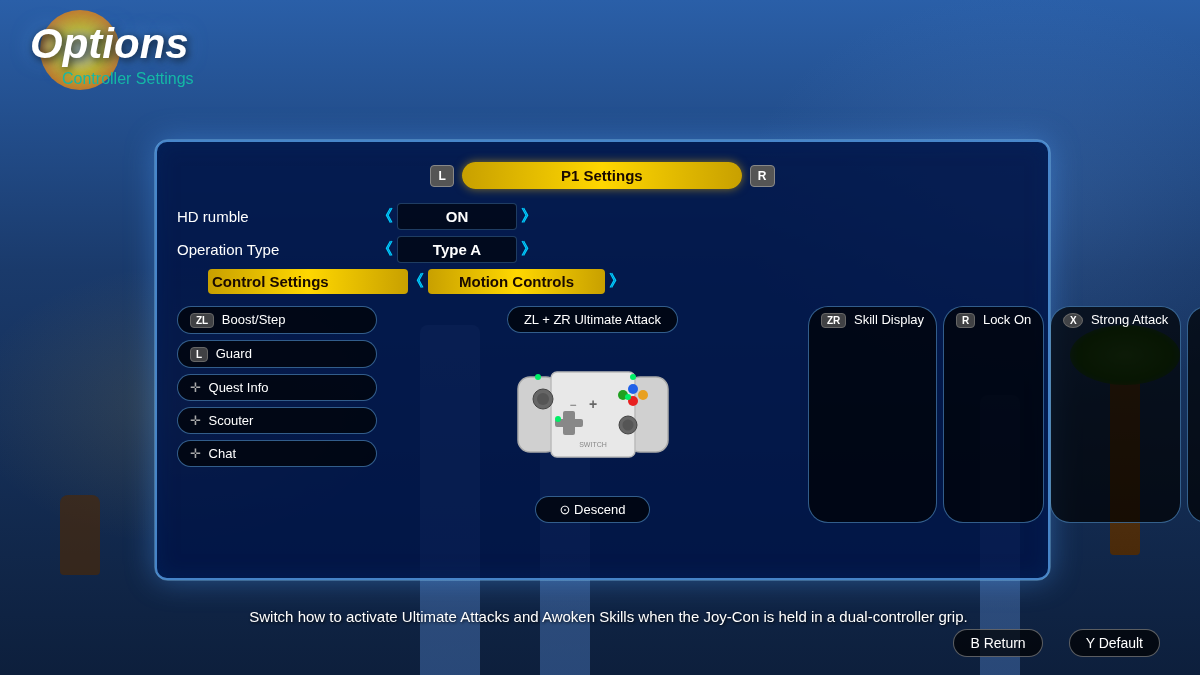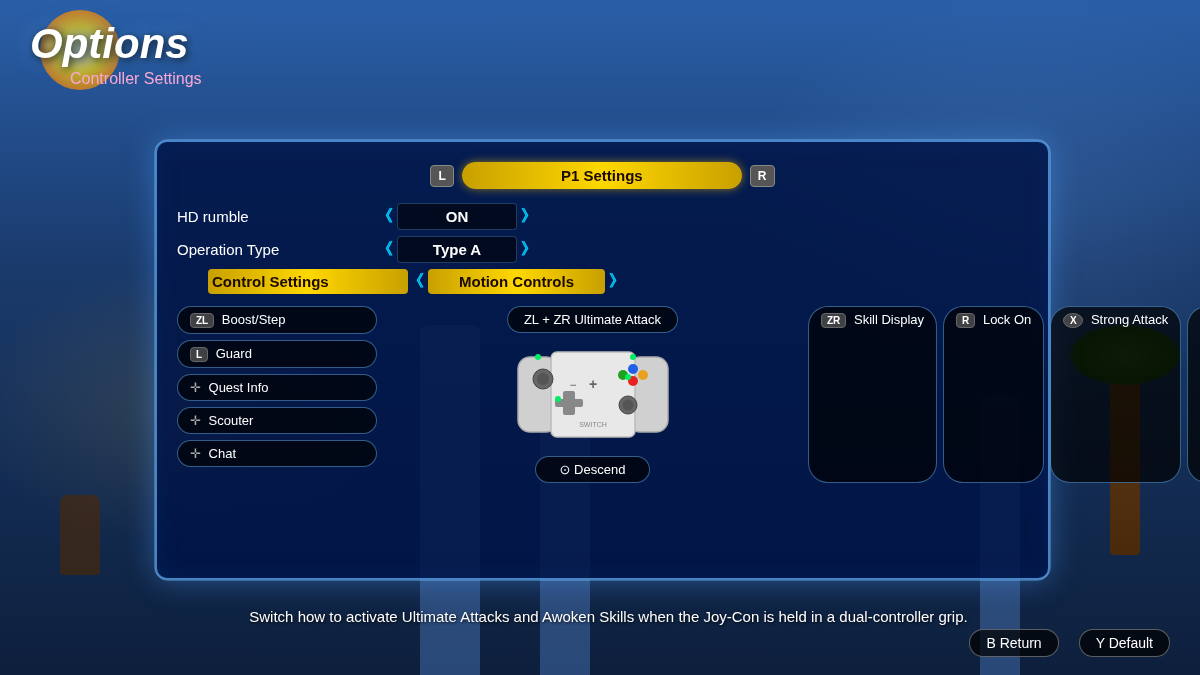--- a/index.html
+++ b/index.html
@@ -69,23 +69,23 @@
     }
     .options-title {
       font-size: 42px;
       font-weight: bold;
       color: white;
       text-shadow: 2px 2px 8px rgba(0,0,0,0.8), 0 0 20px rgba(100,180,255,0.5);
       font-style: italic;
     }
     .subtitle {
       font-size: 16px;
-      color: #f9a8d4;
+      color: #14b8a6;
       margin-top: 2px;
-      margin-left: 40px;
+      margin-left: 32px;
     }
     
     .sun-orb {
       position: absolute;
       top: 10px;
       left: 40px;
       width: 80px;
       height: 80px;
       background: radial-gradient(circle, #fff9c4 0%, #ffd700 40%, #ff8c00 70%, transparent 100%);
       border-radius: 50%;
@@ -215,21 +215,21 @@
       display: flex;
       flex-direction: column;
       gap: 6px;
       width: 200px;
     }
     .center-area {
       flex: 1;
       display: flex;
       flex-direction: column;
       align-items: center;
-      gap: 4px;
+      gap: 24px;
     }
     .right-buttons {
       display: flex;
       gap: 6px;
       width: 220px;
     }
 
     .ctrl-btn {
       background: rgba(0,0,0,0.7);
       border: 1.5px solid rgba(100,180,255,0.5);
@@ -293,23 +293,23 @@
       color: white;
       font-size: 15px;
       z-index: 20;
       text-shadow: 1px 1px 3px rgba(0,0,0,0.8);
     }
 
     
     .bottom-actions {
       position: absolute;
       bottom: 18px;
-      right: 30px;
-      display: flex;
-      gap: 20px;
+      right: 40px;
+      display: flex;
+      gap: 26px;
       z-index: 20;
     }
     .action-btn {
       background: rgba(0,0,0,0.7);
       border: 1.5px solid rgba(150,150,150,0.6);
       border-radius: 20px;
       color: white;
       font-size: 14px;
       padding: 5px 16px;
     }

